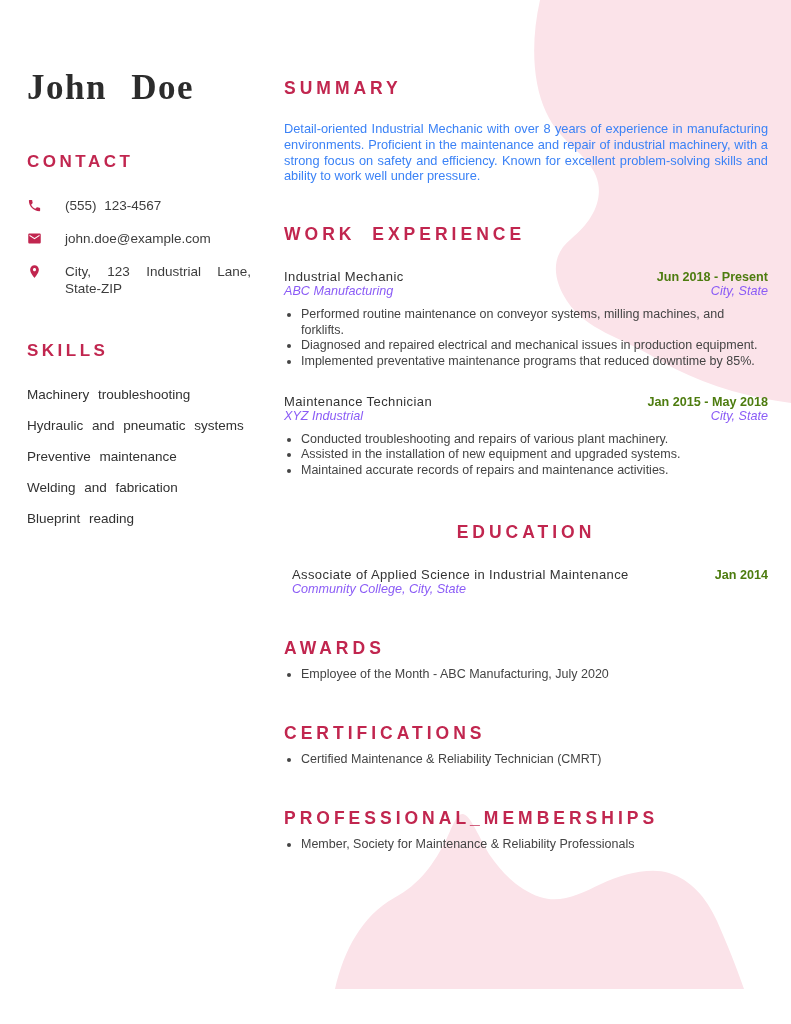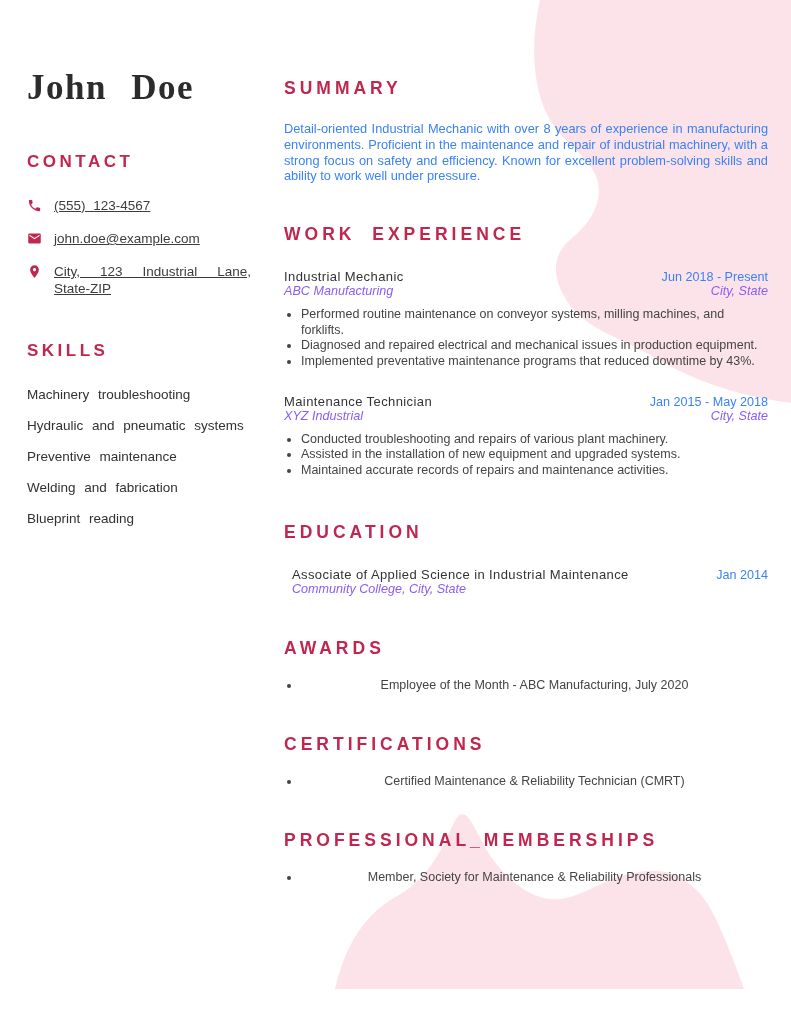--- a/index.html
+++ b/index.html
@@ -47,26 +47,25 @@
     margin: 44px 0 0;
     font-size: 17px;
     font-weight: 700;
     letter-spacing: 3.5px;
     color: var(--accent);
   }
   .contact-list { margin-top: 25px; }
   .c-row {
     display: flex;
     align-items: flex-start;
-    gap: 12px;
+    gap: 23px;
     margin-bottom: 16px;
     font-size: 13.5px;
     line-height: 17px;
     color: #3d3d3d;
-    text-decoration: underline;
   }
   .c-icon { flex: 0 0 auto; display: inline-flex; margin-top: 1px; }
   .c-icon svg { width: 15px; height: 15px; fill: var(--accent); }
   .c-text { word-spacing: 4px; }
   .c-text.justify { text-align: justify; }
 
   .skills-list { margin-top: 26px; }
   .skill-item {
     margin-bottom: 15px;
     font-size: 13.5px;
@@ -99,33 +98,33 @@
     color: #3b82f6;
   }
   .mt-work { margin-top: 40px; }
   .job { margin-top: 24px; }
   .jrow {
     display: flex;
     justify-content: space-between;
     align-items: baseline;
   }
   .jtitle { font-weight: 400; font-size: 13px; letter-spacing: 0.4px; color: #333; }
-  .jdates { font-weight: 400; font-size: 12.6px; color: #3b82f6; white-space: nowrap; }
+  .jdates { font-weight: 700; font-size: 12.6px; color: #4d7c0f; white-space: nowrap; }
   .jcompany, .jlocation { font-style: italic; font-size: 12.6px; color: #8b5cf6; }
   .bullets { margin: 9px 0 0; padding-left: 17px; }
   .bullets li {
     font-size: 12.5px;
     line-height: 15.6px;
     color: #444;
     margin: 0;
   }
-  .mt-edu { margin-top: 44px; }
+  .mt-edu { margin-top: 44px; text-align: center; }
   .edu-entry { margin-top: 24px; margin-left: 8px; }
   .mt-awards { margin-top: 42px; }
-  .single-list { margin-top: 19px; text-align: center; }
+  .single-list { margin-top: 8px; }
   .mt-certs { margin-top: 40px; }
   .mt-memb { margin-top: 40px; }
 </style>
 </head>
 <body>
 
 <div class="page">
 
   <svg class="blobs" viewBox="0 0 791 1024" xmlns="http://www.w3.org/2000/svg" aria-hidden="true">
     <path d="M 540 0 L 791 0 L 791 403
@@ -213,21 +212,21 @@
           <span class="jtitle">Industrial Mechanic</span>
           <span class="jdates">Jun 2018 - Present</span>
         </div>
         <div class="jrow">
           <span class="jcompany">ABC Manufacturing</span>
           <span class="jlocation">City, State</span>
         </div>
         <ul class="bullets">
           <li>Performed routine maintenance on conveyor systems, milling machines, and forklifts.</li>
           <li>Diagnosed and repaired electrical and mechanical issues in production equipment.</li>
-          <li>Implemented preventative maintenance programs that reduced downtime by 43%.</li>
+          <li>Implemented preventative maintenance programs that reduced downtime by 85%.</li>
         </ul>
       </article>
 
       <article class="job">
         <div class="jrow">
           <span class="jtitle">Maintenance Technician</span>
           <span class="jdates">Jan 2015 - May 2018</span>
         </div>
         <div class="jrow">
           <span class="jcompany">XYZ Industrial</span>

